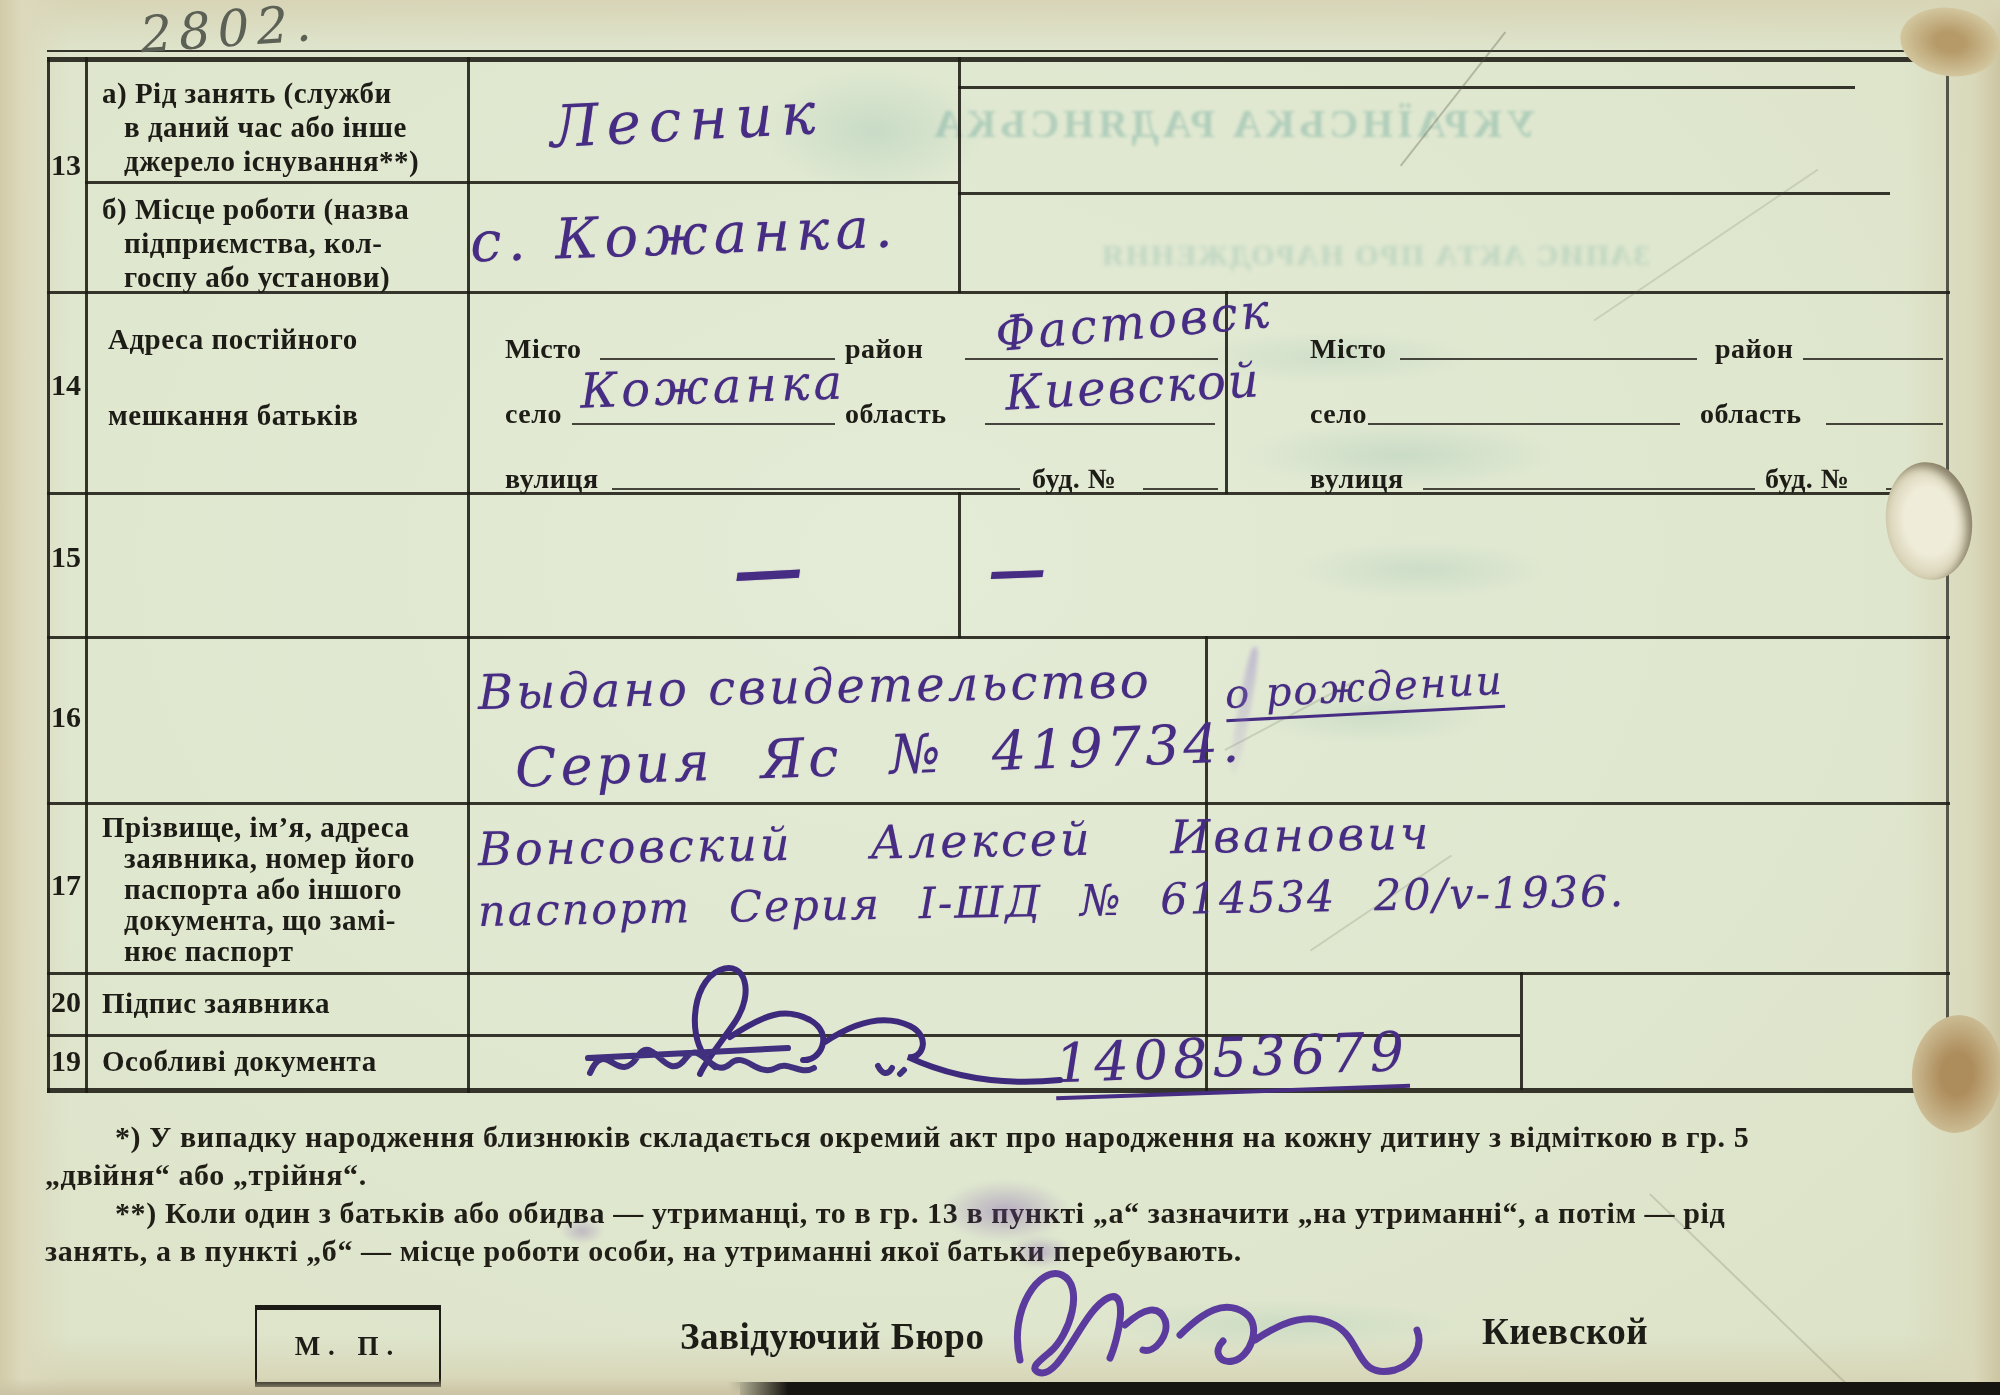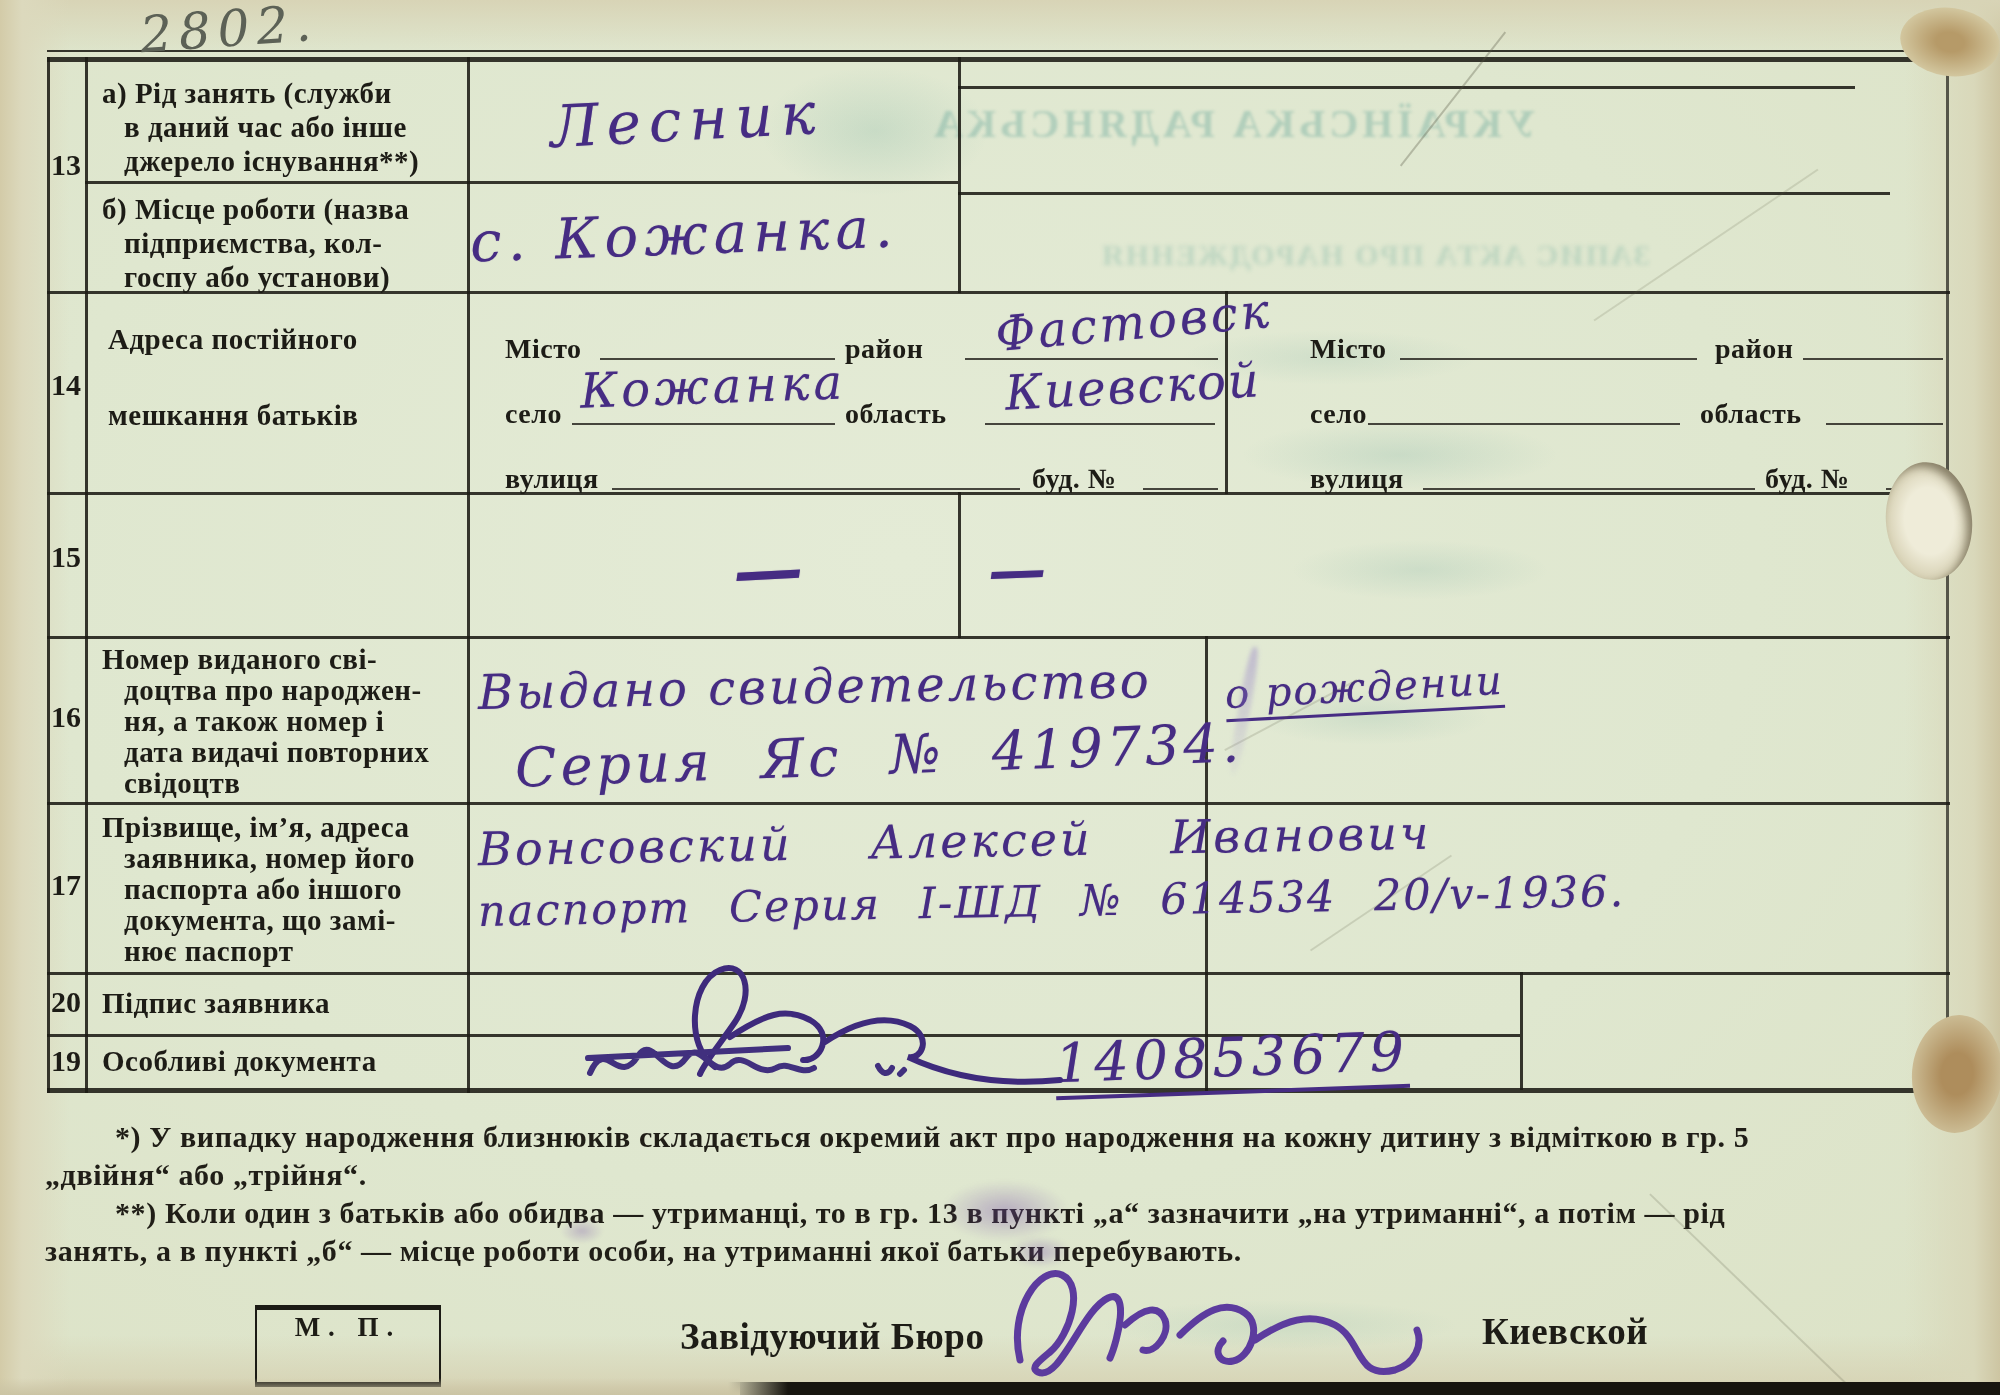--- a/index.html
+++ b/index.html
@@ -77,27 +77,20 @@
   </div>
   <div class="lbl" style="left:102px;top:192px;">
     <div>б) Місце роботи (назва</div>
     <div style="padding-left:22px;">підприємства, кол-</div>
     <div style="padding-left:22px;">госпу або установи)</div>
   </div>
   <div class="lbl" style="left:108px;top:322px;">
     <div>Адреса постійного</div>
     <div style="margin-top:42px;">мешкання батьків</div>
   </div>
-  <div class="lbl" style="left:102px;top:644px;line-height:31px;">
-    <div>Номер виданого сві-</div>
-    <div style="padding-left:22px;">доцтва про народжен-</div>
-    <div style="padding-left:22px;">ня, а також номер і</div>
-    <div style="padding-left:22px;">дата видачі повторних</div>
-    <div style="padding-left:22px;">свідоцтв</div>
-  </div>
   <div class="lbl" style="left:102px;top:812px;line-height:31px;">
     <div>Прізвище, ім’я, адреса</div>
     <div style="padding-left:22px;">заявника, номер його</div>
     <div style="padding-left:22px;">паспорта або іншого</div>
     <div style="padding-left:22px;">документа, що замі-</div>
     <div style="padding-left:22px;">нює паспорт</div>
   </div>
   <div class="lbl" style="left:102px;top:986px;">Підпис заявника</div>
   <div class="lbl" style="left:102px;top:1044px;">Особливі документа</div>
 
@@ -154,21 +147,21 @@
 
   <svg style="left:578px;top:1028px;" width="400" height="70" viewBox="0 0 400 70">
     <path d="M12,45 C28,8 40,60 60,28 C75,4 88,58 108,30 C122,10 134,52 152,36 C166,22 180,50 198,40 C210,32 222,48 236,40 M10,30 L210,20 M300,38 c4,8 10,10 14,2 m8,6 l4,-4" stroke="#41307e" stroke-width="6" fill="none" stroke-linecap="round"></path>
   </svg>
 
   <div class="fn" style="left:115px;top:1120px;">*) У випадку народження близнюків складається окремий акт про народження на кожну дитину з  відміткою в гр. 5</div>
   <div class="fn" style="left:45px;top:1158px;">„двійня“ або „трійня“.</div>
   <div class="fn" style="left:115px;top:1196px;">**) Коли один з батьків або обидва — утриманці, то в гр. 13 в пункті „а“ зазначити „на утриманні“,  а  потім — рід</div>
   <div class="fn" style="left:45px;top:1234px;">занять, а в пункті „б“ — місце роботи особи, на утриманні якої батьки перебувають.</div>
 
-  <div style="position:absolute;left:255px;top:1305px;width:182px;height:72px;border-top:5px solid #1c1b15;border-bottom:5px solid #1c1b15;border-left:2px solid #1c1b15;border-right:2px solid #1c1b15;display:flex;justify-content:center;">
+  <div style="position:absolute;left:255px;top:1305px;width:182px;height:72px;border-top:5px solid #1c1b15;border-bottom:5px solid #1c1b15;border-left:2px solid #1c1b15;border-right:2px solid #1c1b15;display:flex;align-items:center;justify-content:center;">
     <span class="lbl" style="position:static;font-size:27px;letter-spacing:8px;">М. П.</span>
   </div>
   <div class="lbl" style="left:680px;top:1320px;font-size:37px;">Завідуючий Бюро</div>
   <div class="lbl" style="left:1482px;top:1315px;font-size:37px;">Киевской</div>
 
   <svg style="left:990px;top:1240px;" width="470" height="160" viewBox="0 0 470 160">
     <path d="M30,120 C18,70 50,25 72,35 C95,46 80,95 60,112 C48,122 40,128 48,132 C70,142 92,70 118,58 C140,48 128,100 120,118 M135,85 c20,-18 34,-20 40,-5 c5,14 -10,34 -22,30 M190,95 c25,-25 45,-35 65,-22 c18,12 5,45 -12,48 c-14,3 -20,-10 -10,-20 M265,100 c30,-20 55,-28 80,-15 c28,15 20,55 60,45 c20,-6 28,-25 22,-40" stroke="#5c3b9e" stroke-width="7" fill="none" stroke-linecap="round"></path>
   </svg>
 
   <div class="blob" style="left:1900px;top:8px;width:100px;height:68px;background:radial-gradient(ellipse,#b69a68 20%,#d2c69e 70%,rgba(0,0,0,0) 100%);transform:rotate(8deg);"></div>

